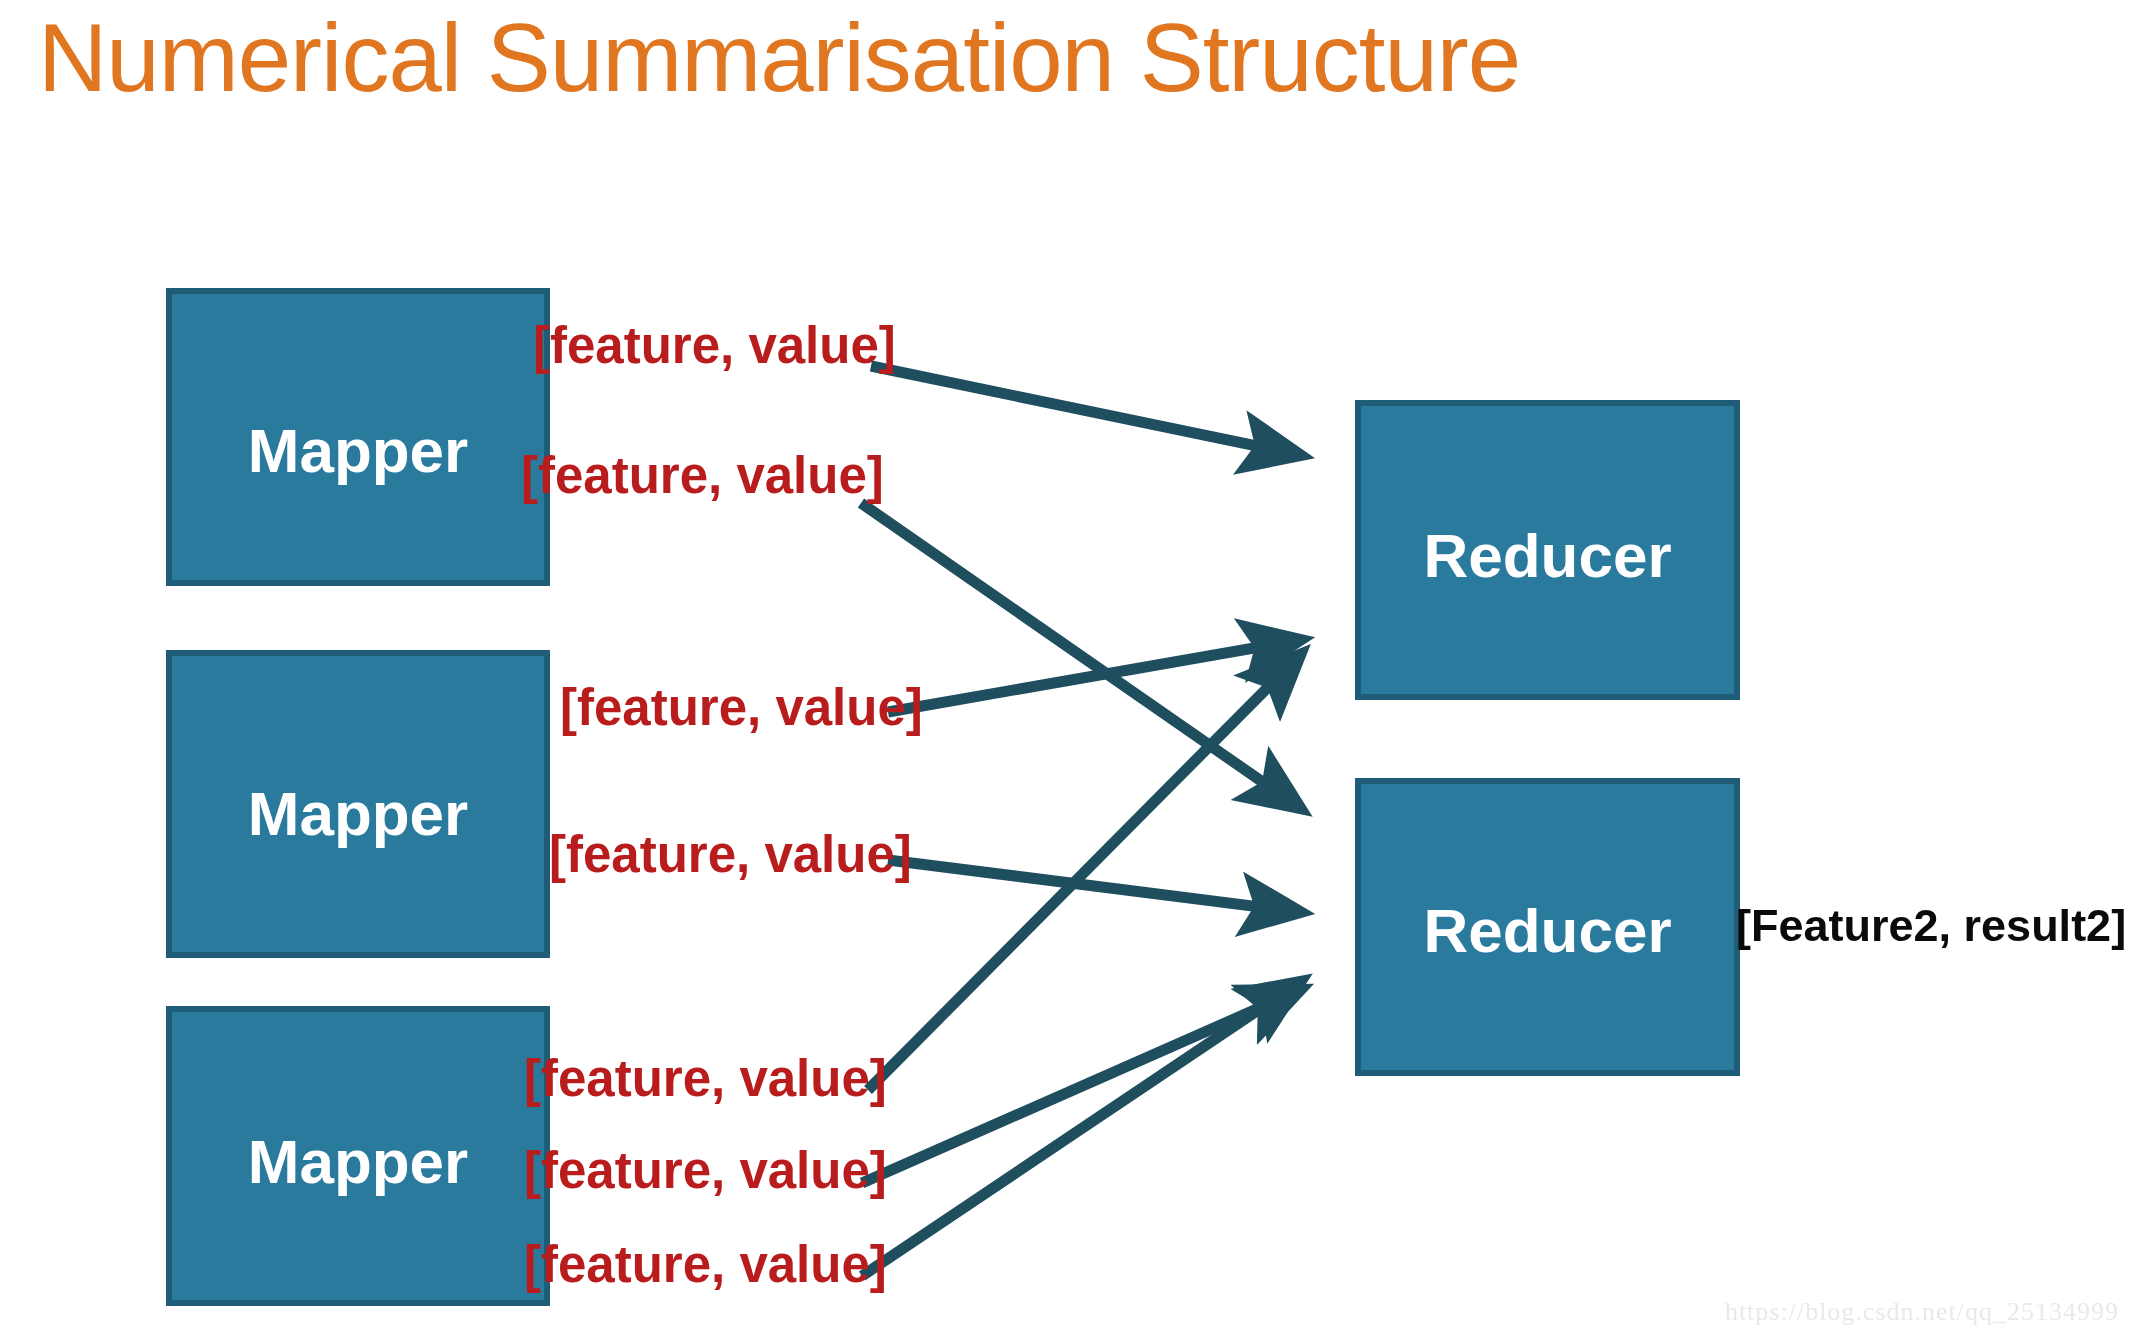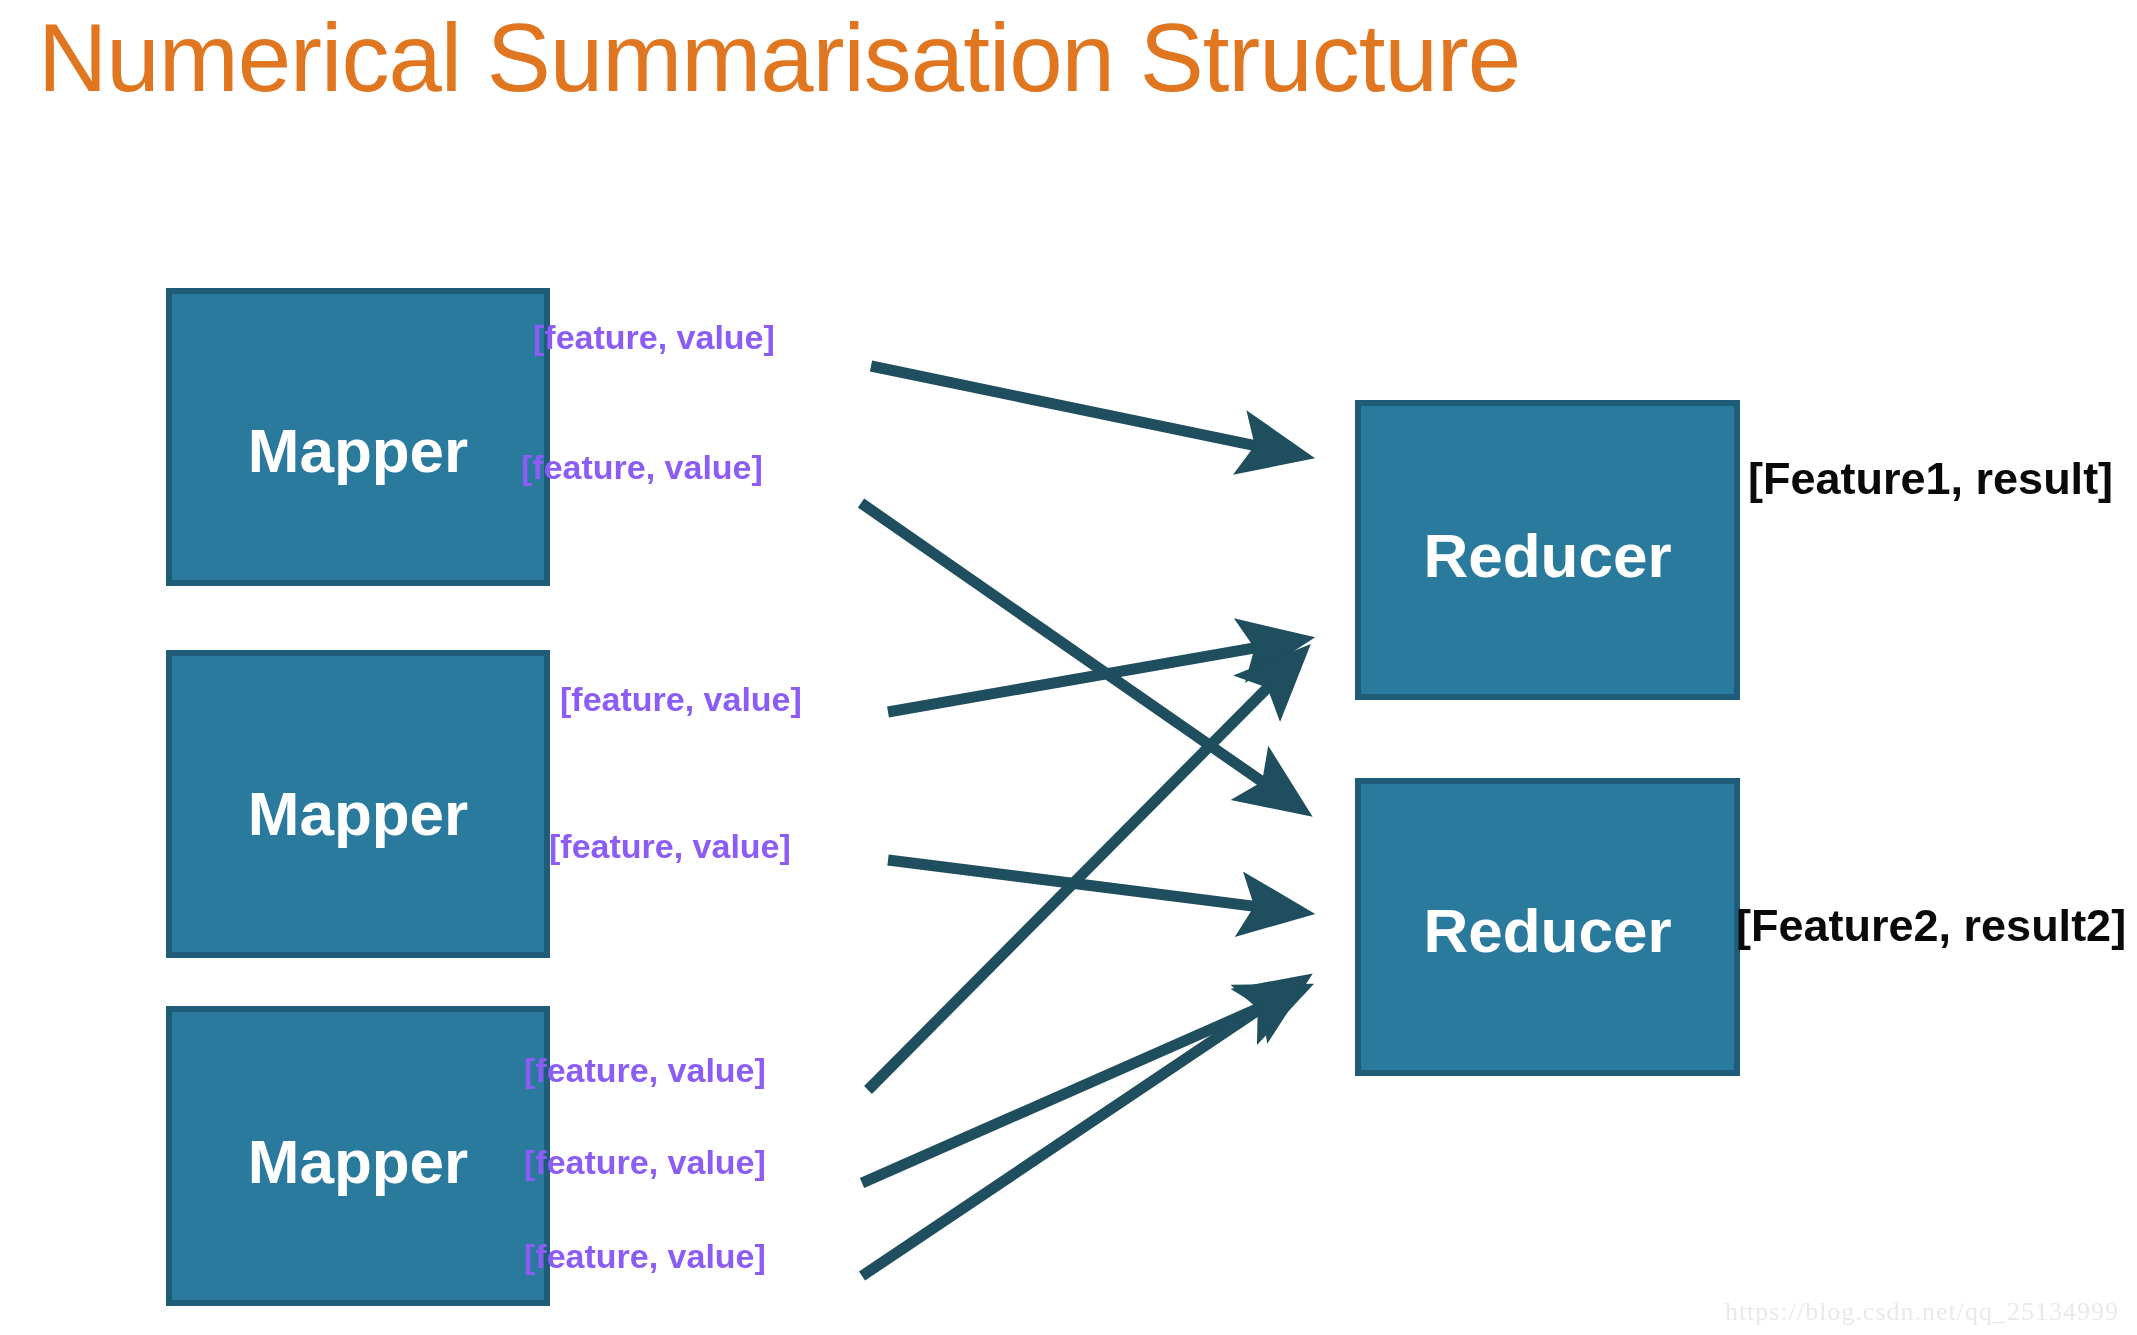--- a/index.html
+++ b/index.html
@@ -63,23 +63,23 @@
   #mapper-1 .proc-label { transform: translateY(14px); }
   #mapper-2 .proc-label { transform: translateY(10px); }
   #mapper-3 .proc-label { transform: translateY(6px);  }
   #reducer-1 .proc-label { transform: translateY(6px); }
   #reducer-2 .proc-label { transform: translateY(4px); }
 
   
   .kv-label {
     position: absolute;
     font-weight: bold;
-    font-size: 34px;
+    font-size: 51px;
     line-height: 1;
-    color: #8b5cf6;
+    color: #b91c1c;
     white-space: nowrap;
   }
   #kv-1 { left: 533px;  top: 320px; }
   #kv-2 { left: 521px;  top: 450px; }
   #kv-3 { left: 560px;  top: 682px; }
   #kv-4 { left: 549px;  top: 829px; }
   #kv-5 { left: 524px;  top: 1053px; }
   #kv-6 { left: 524px;  top: 1145px; }
   #kv-7 { left: 524px;  top: 1239px; }
 
@@ -163,18 +163,17 @@
   </div>
 
   <div class="kv-label" id="kv-1">[feature, value]</div>
   <div class="kv-label" id="kv-2">[feature, value]</div>
   <div class="kv-label" id="kv-3">[feature, value]</div>
   <div class="kv-label" id="kv-4">[feature, value]</div>
   <div class="kv-label" id="kv-5">[feature, value]</div>
   <div class="kv-label" id="kv-6">[feature, value]</div>
   <div class="kv-label" id="kv-7">[feature, value]</div>
 
-  <div class="result-label" id="result-1">[Feature1, result]</div>
   <div class="result-label" id="result-2">[Feature2, result2]</div>
 
   <div id="watermark">https://blog.csdn.net/qq_25134999</div>
 
 </div>
 
 </body></html>

